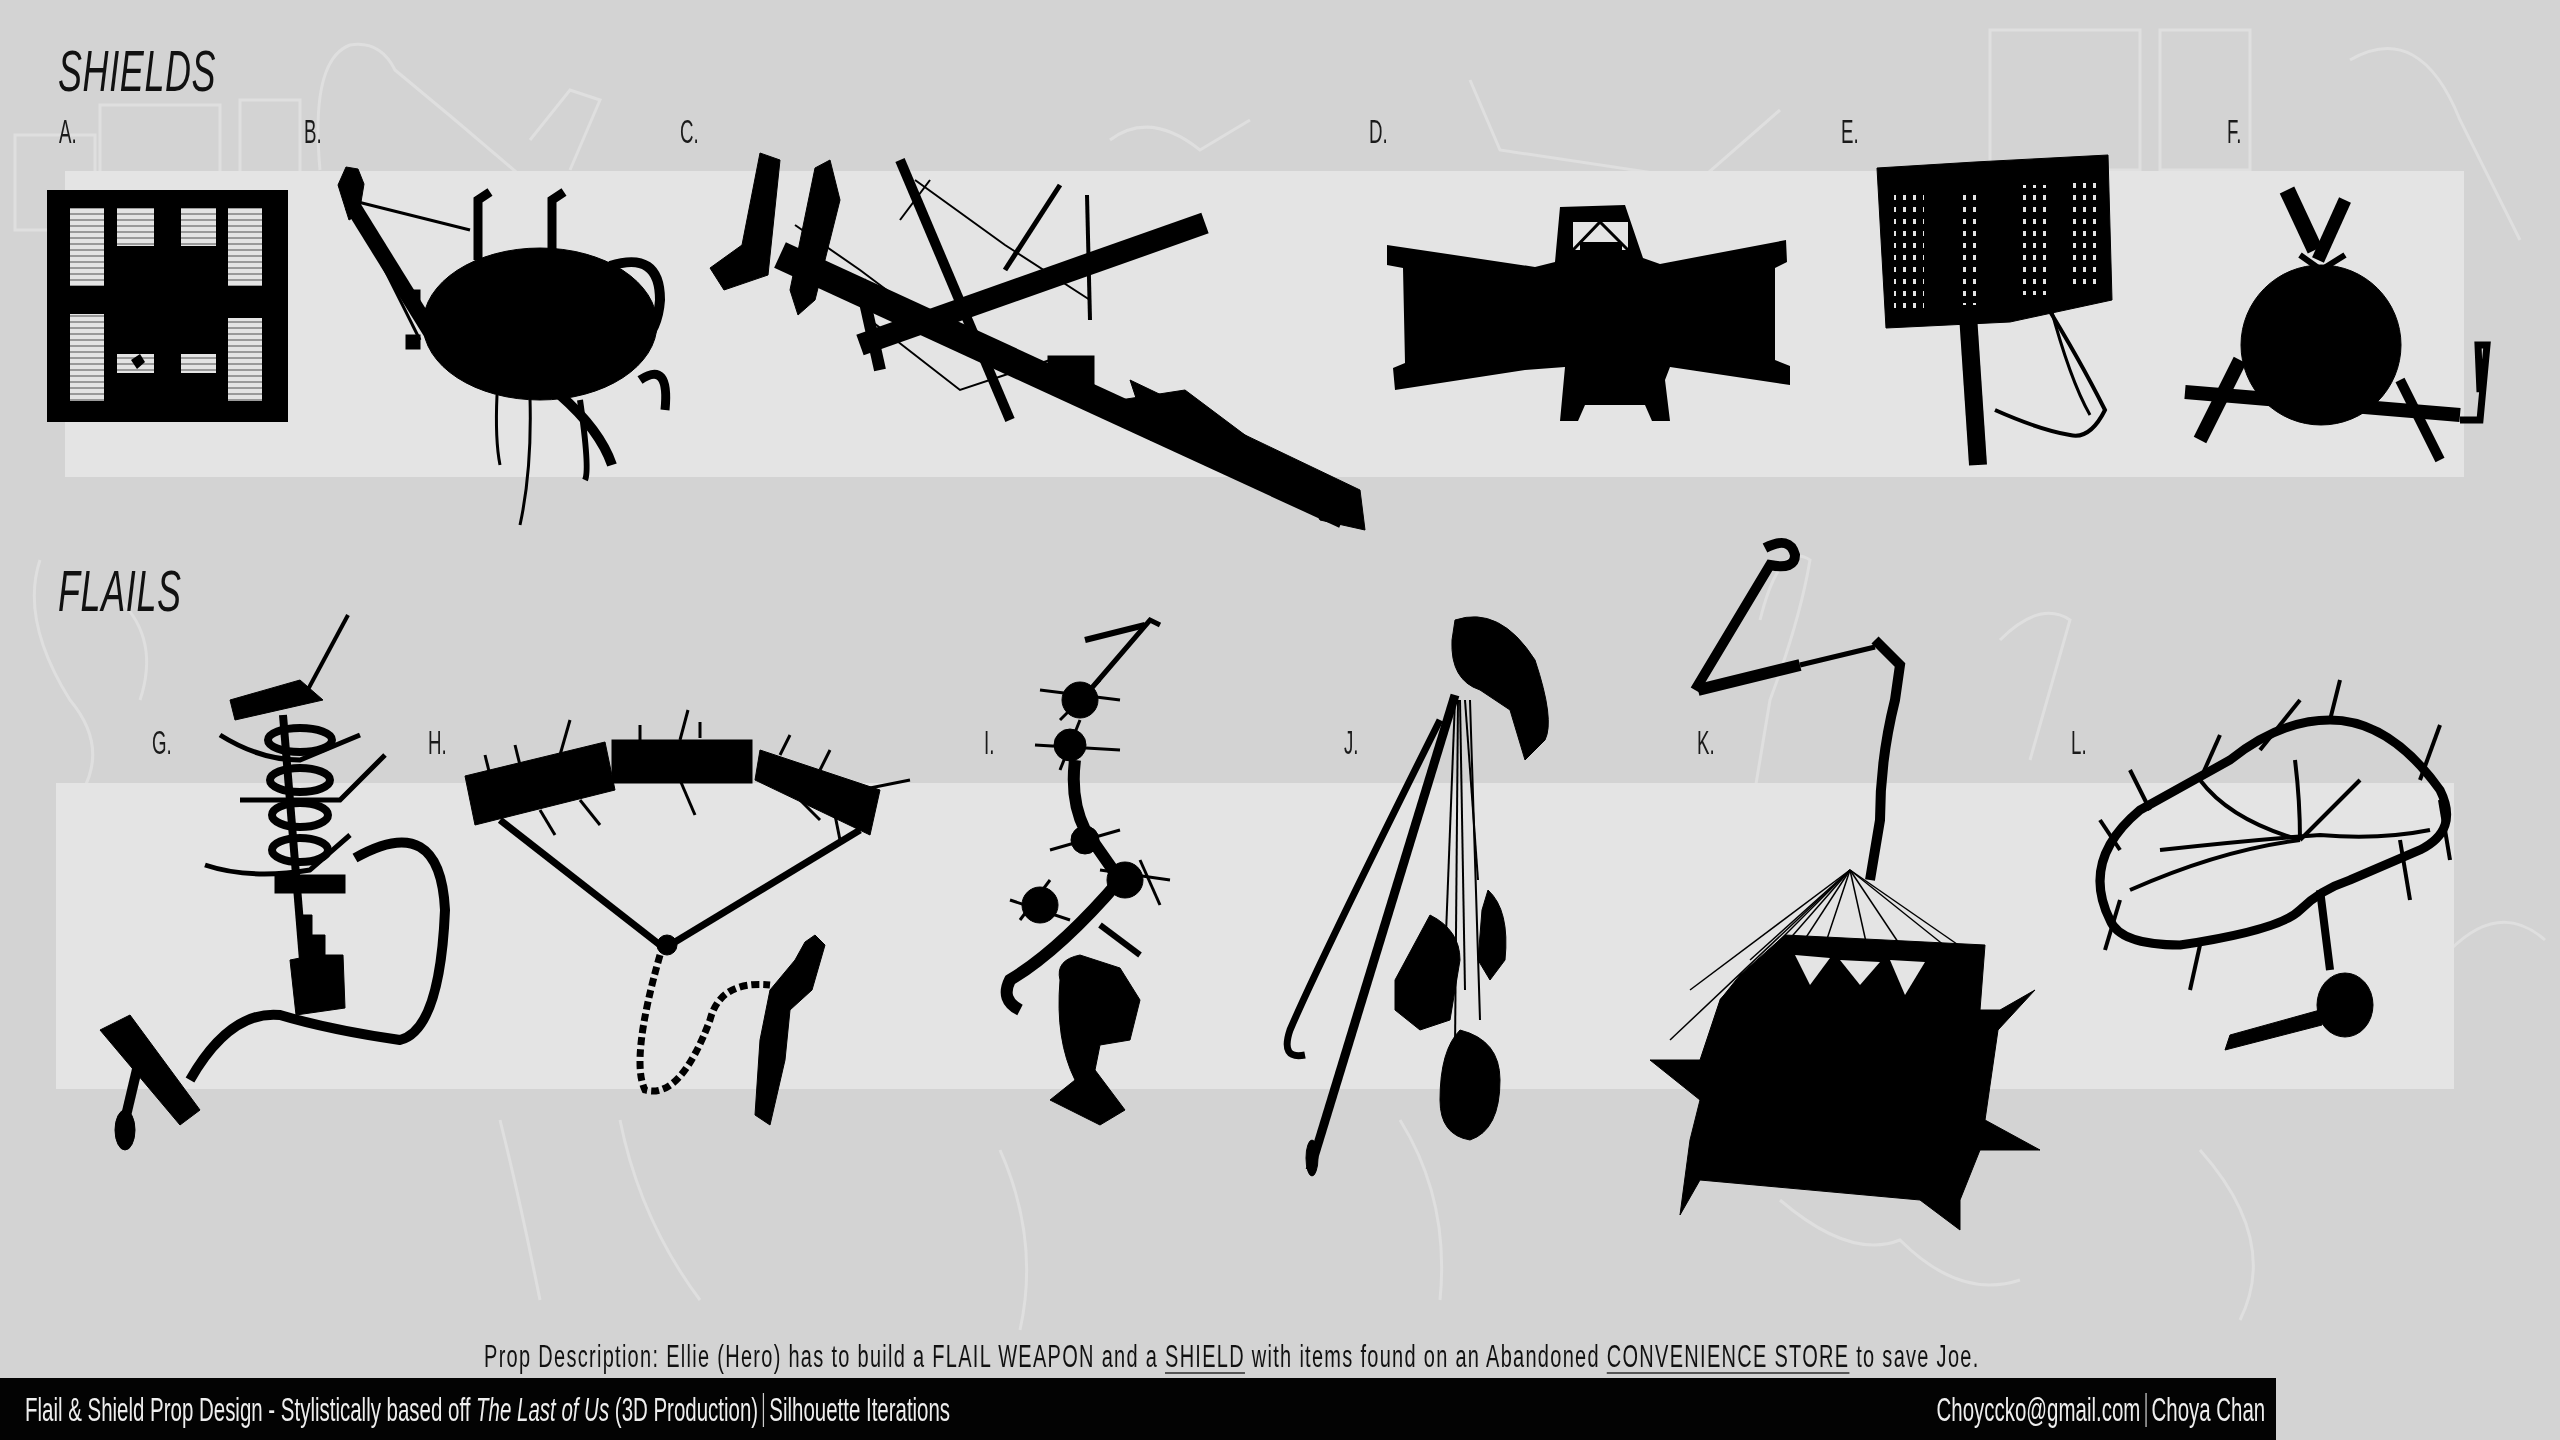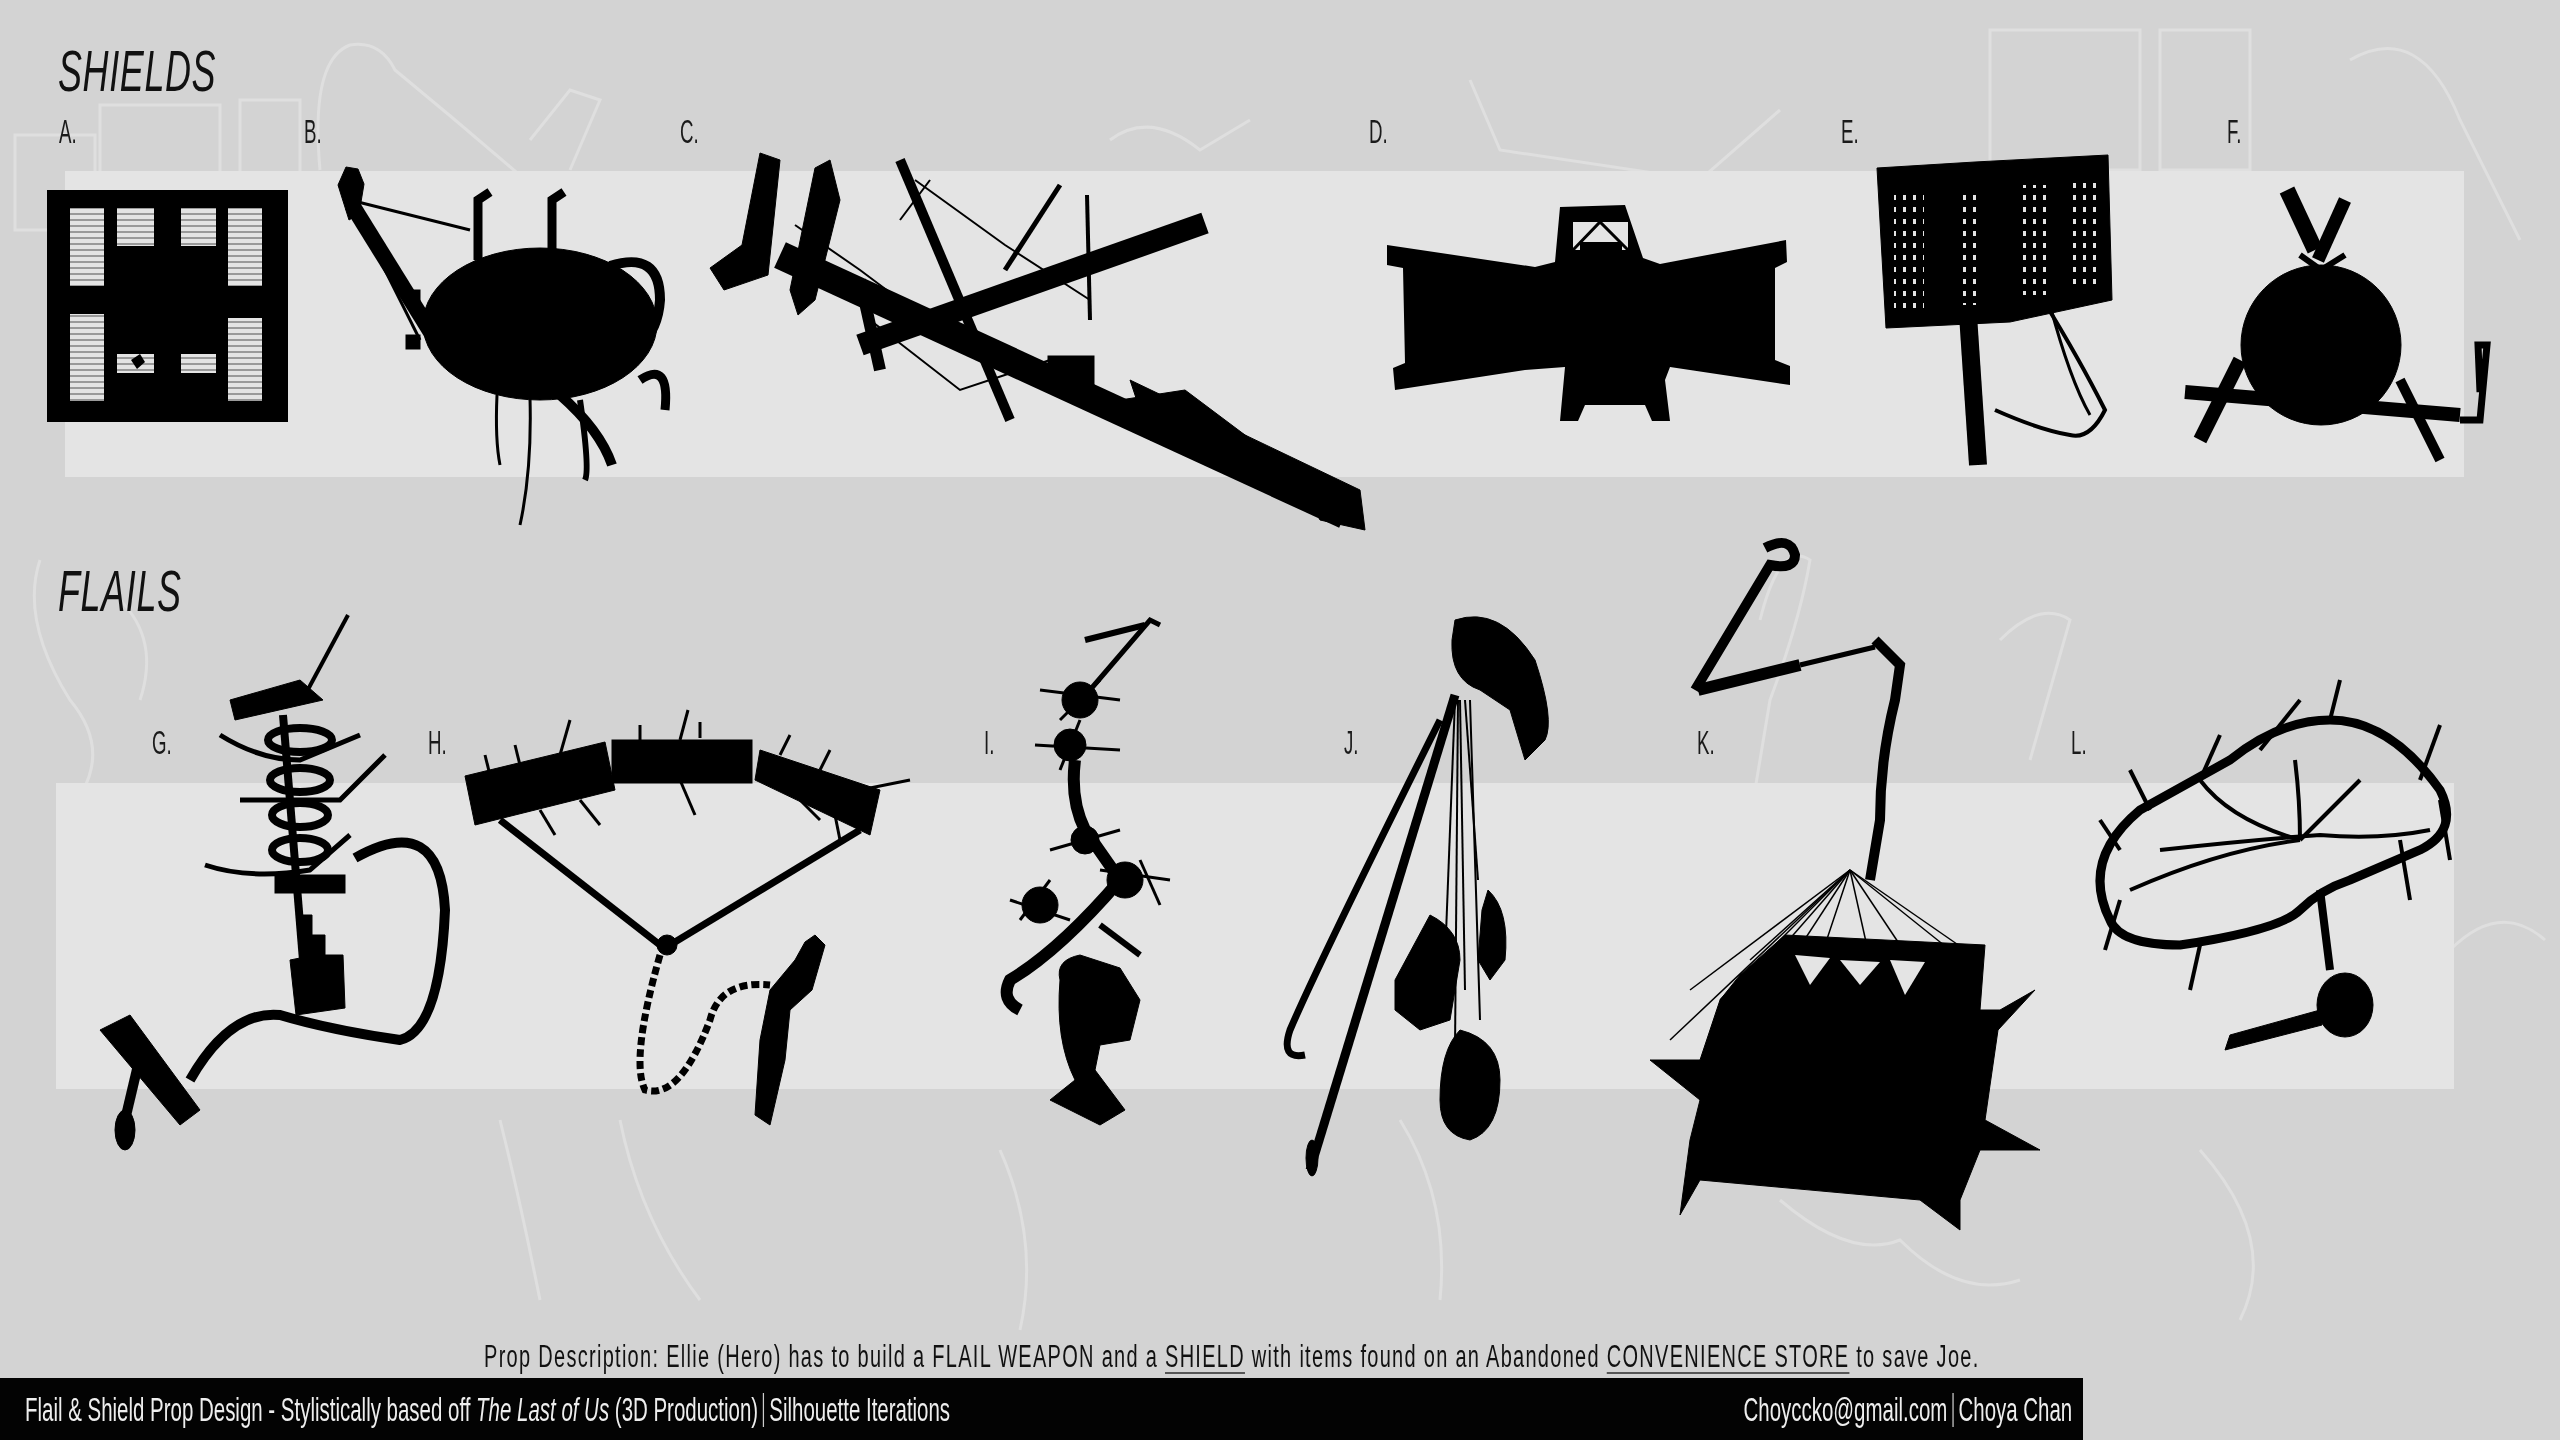--- a/index.html
+++ b/index.html
@@ -25,21 +25,21 @@
   .art g, .art path, .art rect, .art ellipse, .art circle, .art line, .art polygon, .art polyline { pointer-events:auto; }
   .description {
     position:absolute; left:484px; top:1341px; width:2100px;
     font-size:31px; line-height:32px; color:#111; white-space:nowrap;
     transform:scaleX(0.645); transform-origin:left top;
     letter-spacing:2px;
     font-family:"Liberation Sans", sans-serif;
   }
   .description .u { text-decoration:underline; text-underline-offset:5px; text-decoration-thickness:2px; text-decoration-color:#555; }
   .footer {
-    position:absolute; left:0; top:1378px; width:2083px; height:62px; background:#030303;text-align:center;
+    position:absolute; left:0; top:1378px; width:2276px; height:62px; background:#030303;text-align:center;
   }
   .footer-left {
     position:absolute; left:25px; top:14px; color:#eee; font-size:33px; line-height:36px;
     white-space:nowrap; transform:scaleX(0.62); transform-origin:left top;
     font-family:"Liberation Sans", sans-serif;
   }
   .footer-left .i { font-style:italic; }
   .footer-left .sep, .footer-right .sep { display:inline-block; width:2px; height:34px; background:#ccc; vertical-align:-6px; margin:0 8px; }
   .footer-right {
     position:absolute; right:11px; top:14px; color:#eee; font-size:33px; line-height:36px;

